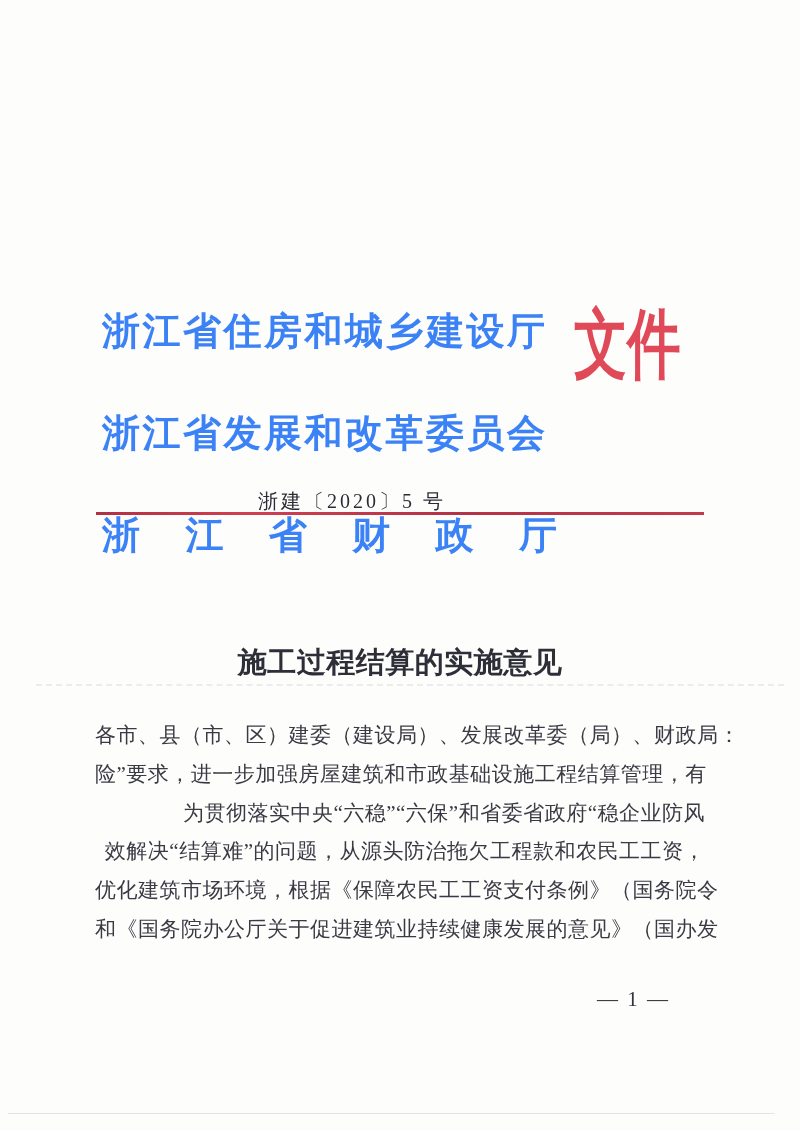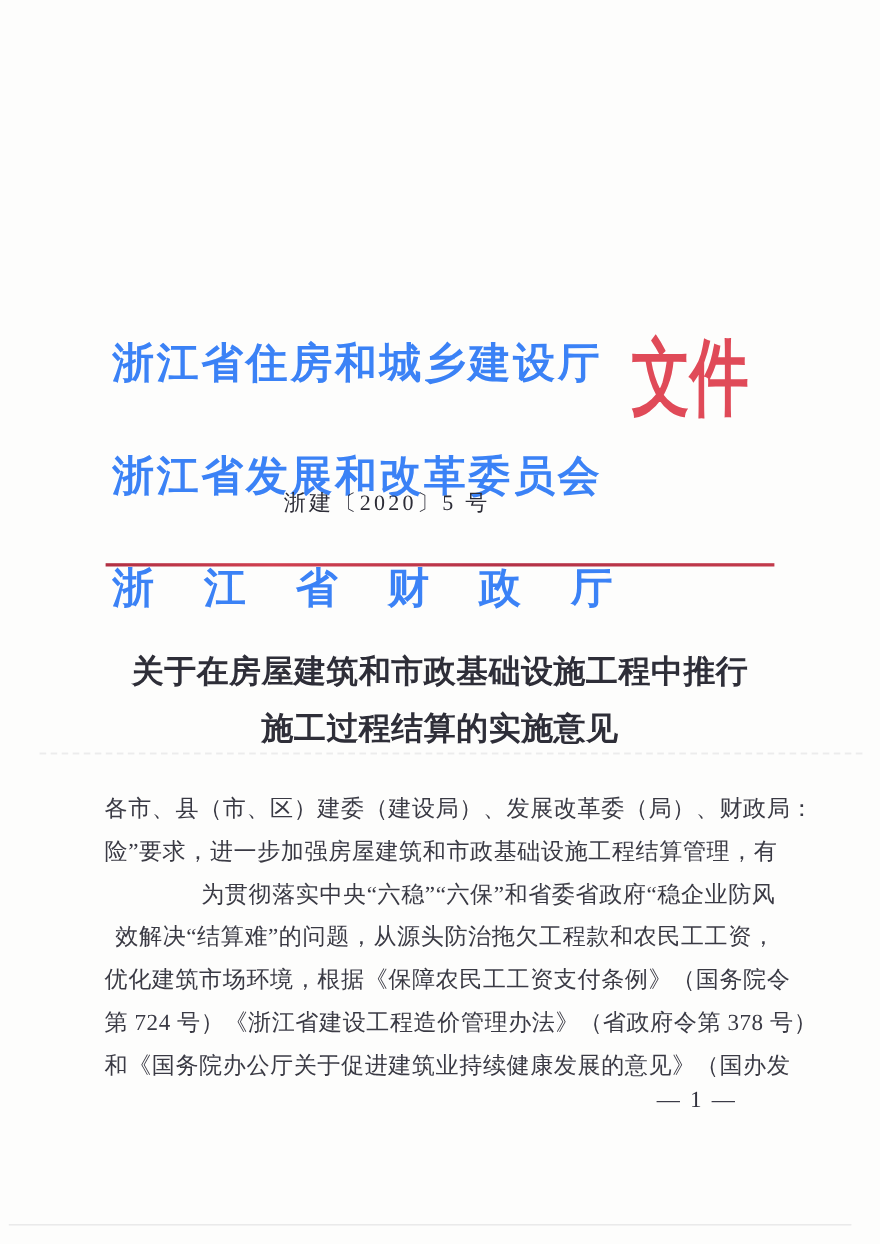--- a/index.html
+++ b/index.html
@@ -59,21 +59,21 @@
     font-weight: bold;
     color: #e04a58;
     transform: scaleX(0.70);
     transform-origin: left top;
     white-space: nowrap;
   }
   
   .doc-number {
     position: absolute;
     left: 0;
-    top: 444px;
+    top: 488px;
     width: 704px;
     text-align: center;
     font-size: 20px;
     letter-spacing: 3px;
     color: #2c2c36;
   }
   
   .red-rule {
     position: absolute;
     left: 96px;
@@ -161,32 +161,30 @@
         <span>厅</span>
       </div>
   </div>
 
   <div class="doc-type">文件</div>
 
   <div class="doc-number">浙建〔2020〕5 号</div>
 
   <div class="red-rule"></div>
 
-  <div class="title-line-1">关于在房屋建筑和市政基础设施工程中推行</div>
   <div class="title-line-2">施工过程结算的实施意见</div>
 
   <div class="fold-line"></div>
 
   <div class="body-block">
     <div class="body-line">各市、县（市、区）建委（建设局）、发展改革委（局）、财政局：</div>
     <div class="body-line">险”要求，进一步加强房屋建筑和市政基础设施工程结算管理，有</div>
     <div class="body-line indent">为贯彻落实中央“六稳”“六保”和省委省政府“稳企业防风</div>
     <div class="body-line">效解决“结算难”的问题，从源头防治拖欠工程款和农民工工资，</div>
     <div class="body-line">优化建筑市场环境，根据《保障农民工工资支付条例》（国务院令</div>
-    <div class="body-line">第 724 号）《浙江省建设工程造价管理办法》（省政府令第 378 号）</div>
     <div class="body-line">和《国务院办公厅关于促进建筑业持续健康发展的意见》（国办发</div>
   </div>
 
   <div class="page-number">— 1 —</div>
 
   <div class="bottom-artifact"></div>
 
 </div>
 
 </body></html>

